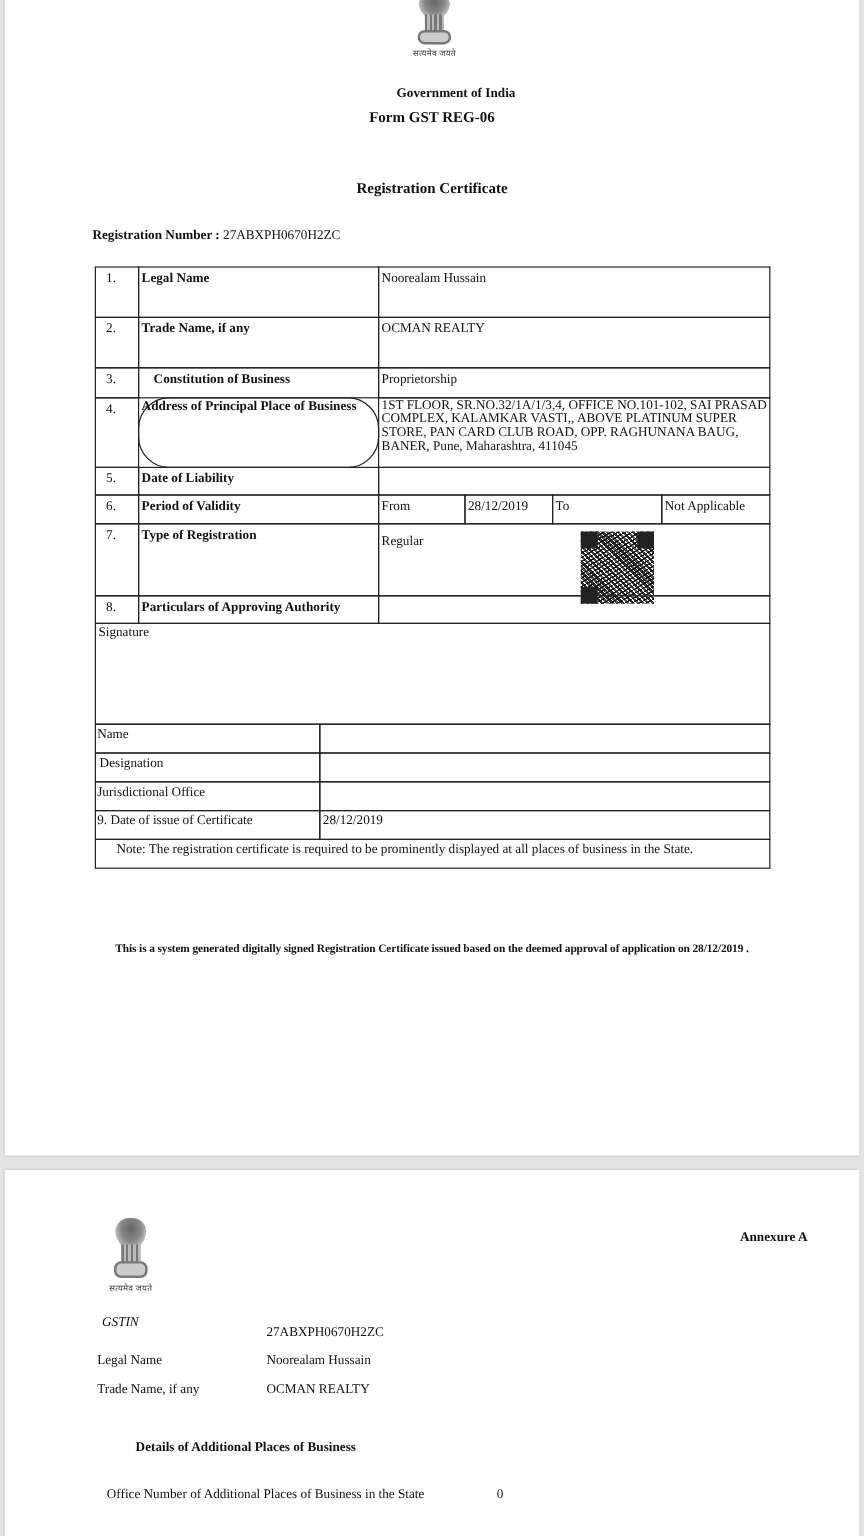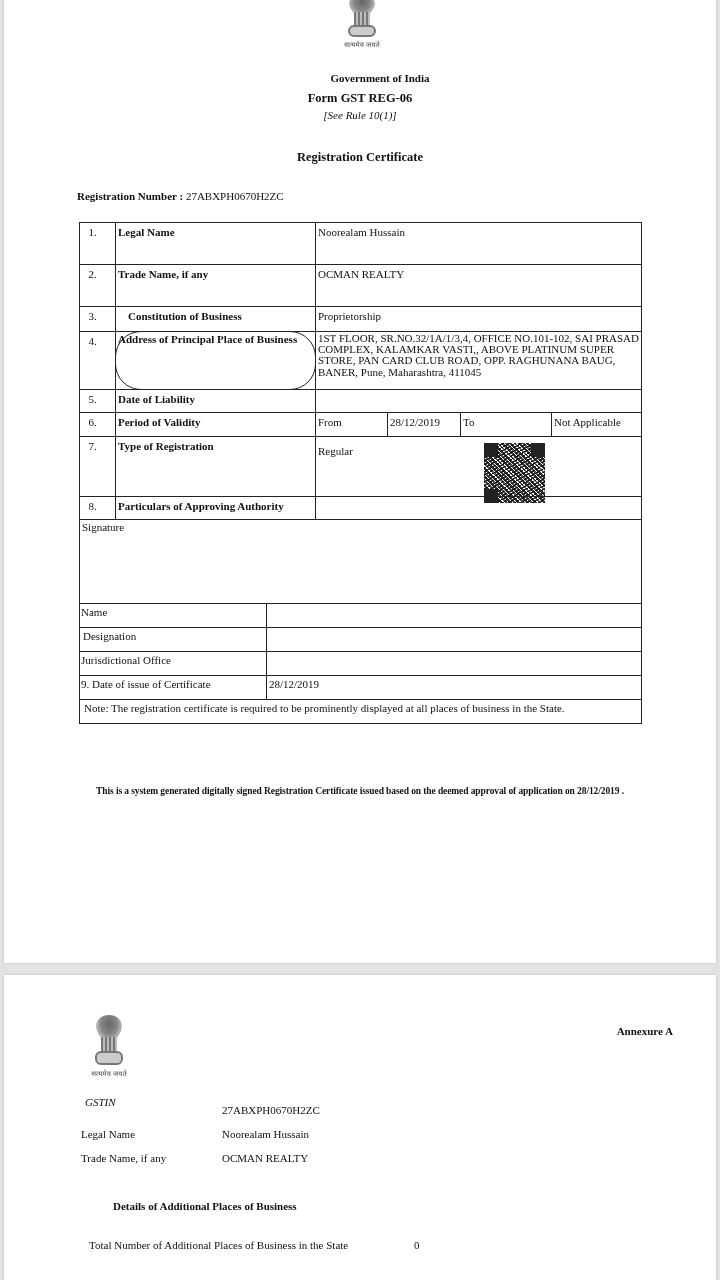--- a/index.html
+++ b/index.html
@@ -86,21 +86,20 @@
   <div class="page page1">
     <div class="emblem" style="left:336px; top:14px; height:60px;">
       <div class="lions"></div>
         <div class="body"></div>
         <div class="base"></div>
       <div class="motto">सत्यमेव जयते</div>
     </div>
 
     <div class="hdr hdr-gov">Government of India</div>
     <div class="hdr hdr-form">Form GST REG-06</div>
-    <div class="hdr hdr-rule">[See Rule 10(1)]</div>
     <div class="hdr hdr-title">Registration Certificate</div>
 
     <div class="abs regno">
       <b>Registration Number :</b>
       <span>27ABXPH0670H2ZC</span>
     </div>
 
     <div class="tbl">
 
       <div class="cell num" style="left:0;top:0;width:37px;height:43px;">1.</div>
@@ -147,21 +146,21 @@
 
       <div class="cell" style="left:0;top:381px;width:188px;height:25px;padding:3px 1px;">Name</div>
       <div class="cell" style="left:187px;top:381px;width:376px;height:25px;padding:3px 2px;"></div>
       <div class="cell" style="left:0;top:405px;width:188px;height:25px;padding:3px 3px;">Designation</div>
       <div class="cell" style="left:187px;top:405px;width:376px;height:25px;padding:3px 2px;"></div>
       <div class="cell" style="left:0;top:429px;width:188px;height:25px;padding:3px 1px;">Jurisdictional Office</div>
       <div class="cell" style="left:187px;top:429px;width:376px;height:25px;padding:3px 2px;"></div>
       <div class="cell" style="left:0;top:453px;width:188px;height:25px;padding:3px 1px;">9. Date of issue of Certificate</div>
       <div class="cell" style="left:187px;top:453px;width:376px;height:25px;padding:3px 2px;">28/12/2019</div>
 
-      <div class="cell" style="left:0;top:477px;width:563px;height:25px;padding:3px 4px;">Note: The registration certificate is required to be prominently displayed at all places of business in the State.</div>
+      <div class="cell" style="left:0;top:477px;width:563px;height:25px;padding:3px 17px;">Note: The registration certificate is required to be prominently displayed at all places of business in the State.</div>
     </div>
 
     <div class="footnote">This is a system generated digitally signed Registration Certificate issued based on the deemed approval of application on 28/12/2019 .</div>
   </div>
 
   <div class="page page2">
     <div class="abs annex">Annexure A</div>
 
     <div class="emblem" style="left:83px; top:38px; height:72px;">
       <div class="lions" style="top:2px;height:26px;"></div>
@@ -171,16 +170,16 @@
     </div>
 
     <div class="p2row p2label" style="top:121px; left:81px;font-style:italic;">GSTIN</div>
     <div class="p2row p2value" style="top:129px;">27ABXPH0670H2ZC</div>
     <div class="p2row p2label" style="top:153px;">Legal Name</div>
     <div class="p2row p2value" style="top:153px;">Noorealam Hussain</div>
     <div class="p2row p2label" style="top:177px;">Trade Name, if any</div>
     <div class="p2row p2value" style="top:177px;">OCMAN REALTY</div>
 
     <div class="abs p2section">Details of Additional Places of Business</div>
-    <div class="abs p2total">Total Number of Additional Places of Business in the State</div>
+    <div class="abs p2total">Office Number of Additional Places of Business in the State</div>
     <div class="abs p2totalval">0</div>
   </div>
 </div>
 
 </body></html>

